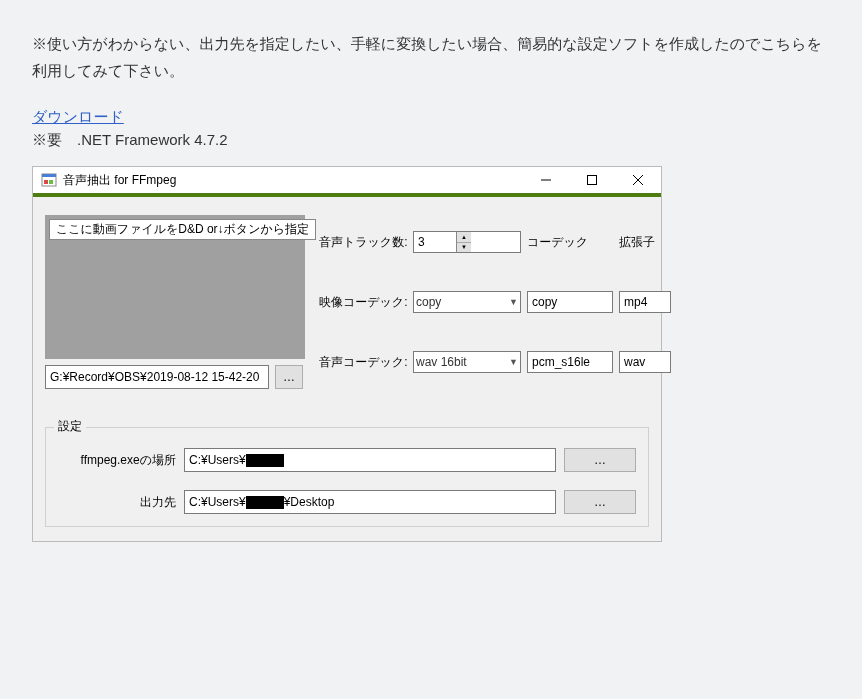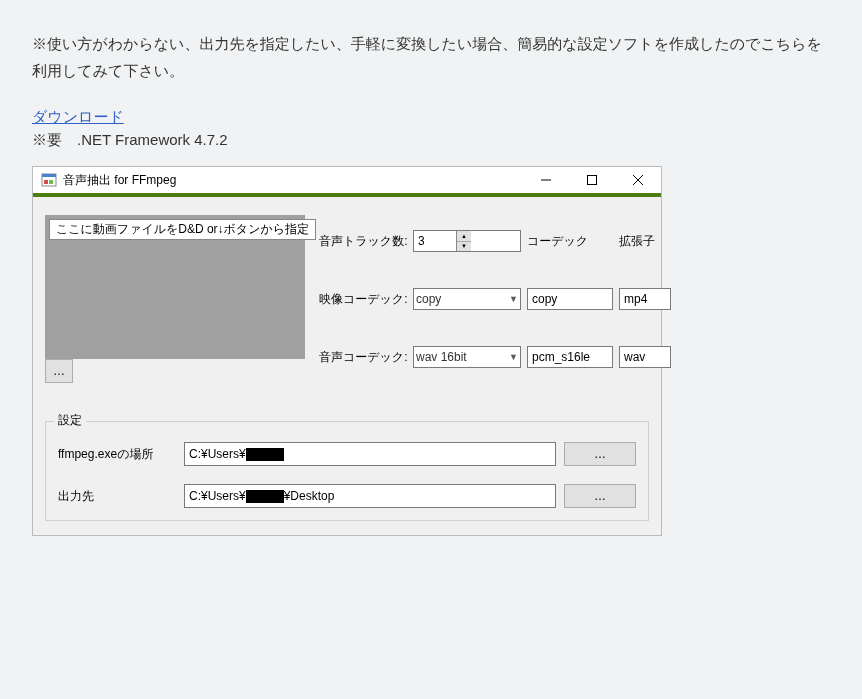--- a/index.html
+++ b/index.html
@@ -75,20 +75,21 @@
     .win-body {
       padding: 18px 12px 14px 12px;
     }
     .upper {
       display: flex;
       gap: 14px;
     }
     .dropzone-area {
       display: flex;
       flex-direction: column;
+      gap: 6px;
     }
     .dropzone {
       width: 260px;
       height: 144px;
       background: #a0a0a0;
       position: relative;
     }
     .dropzone-label {
       background: #fff;
       border: 1px solid #888;
@@ -229,20 +230,21 @@
       display: flex;
       align-items: center;
       gap: 8px;
       margin-bottom: 18px;
     }
     .settings-row:last-child { margin-bottom: 0; }
     .settings-label {
       font-size: 12px;
       color: #000;
       width: 118px;
+      text-align: right;
     }
     .settings-input {
       flex: 1;
       height: 24px;
       border: 1px solid #7a7a7a;
       font-size: 12px;
       padding: 2px 4px;
       background: #fff;
       color: #000;
       display: flex;
@@ -319,20 +321,21 @@
       </div>
     </div>
 
     <div class="win-body">
       <div class="upper">
         <div class="dropzone-area">
           <div class="dropzone">
             <span class="dropzone-label">ここに動画ファイルをD&amp;D or↓ボタンから指定</span>
           </div>
           <div class="file-row">
+            <input class="file-input" value="G:¥Record¥OBS¥2019-08-12 15-42-20" style="">
             <button class="browse-btn">…</button>
           </div>
         </div>
 
         <div class="right-panel">
           <div class="form-grid">
             <span class="form-label">音声トラック数:</span>
             <div class="num-input-wrap">
               <input class="num-input" value="3" style="">
               <div class="spinner">

